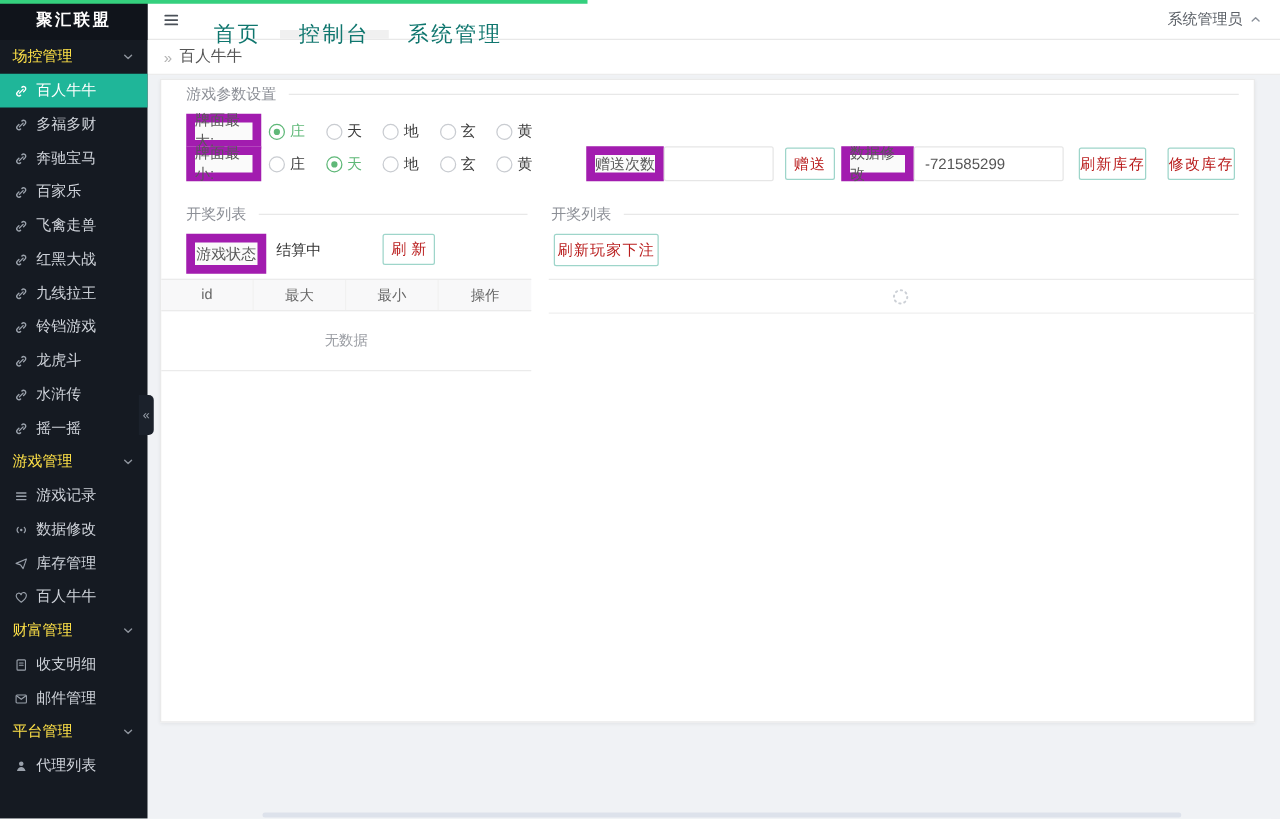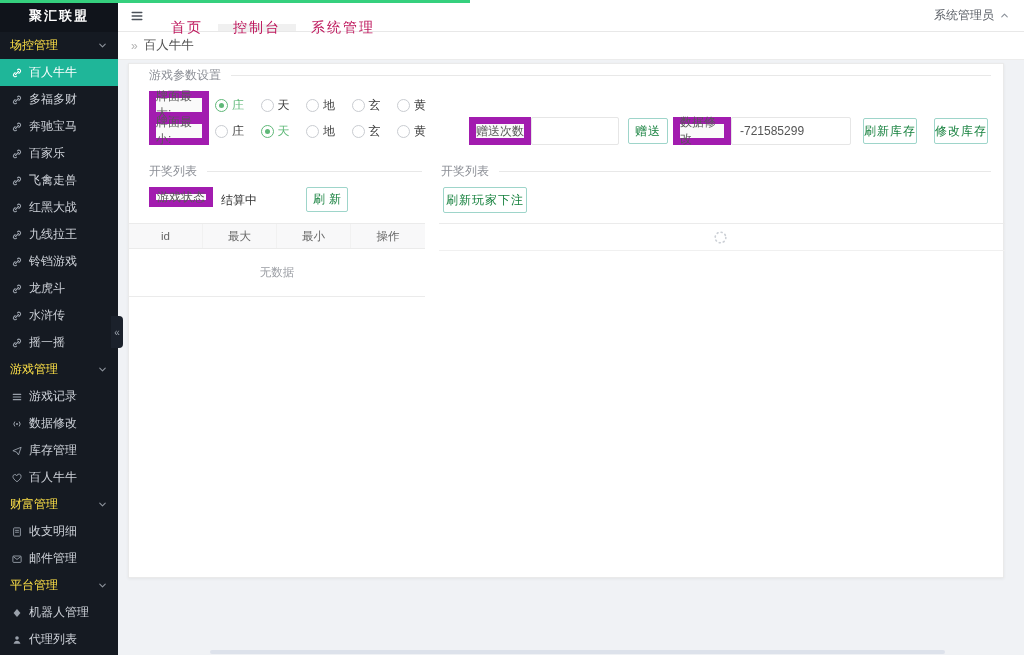--- a/index.html
+++ b/index.html
@@ -21,42 +21,42 @@
   .side-row .chev { margin-left:auto; color:#8d939c; display:inline-flex; }
   .side-row .chev .svgi { width:11px; height:11px; }
   .side-row.active { background:#1fb699; color:#fff; }
   .side-row.active .ic { color:#fff; }
   .collapse-handle { position:absolute; left:111px; top:316px; width:12px; height:32px; background:#1b212b; border-radius:0 4px 4px 0; color:#9aa1ab; display:flex; align-items:center; justify-content:center; font-size:10px; z-index:11; cursor:pointer; }
 
   
   .topbar { position:absolute; left:118px; top:0; width:906px; height:32px; background:#fff; border-bottom:1px solid #e8e8e8; display:flex; align-items:stretch; z-index:5; }
   .burger { width:38px; display:flex; align-items:center; justify-content:center; color:#4a5058; cursor:pointer; }
   .burger .svgi { width:14px; height:14px; }
-  .tab { padding:0 15px; display:flex; align-items:center; font-size:14px; color:#be185d; letter-spacing:2px; cursor:pointer;margin-top:24px; }
+  .tab { padding:0 15px; display:flex; align-items:center; font-size:17px; color:#0f766e; letter-spacing:2px; cursor:pointer;margin-top:24px; }
   .tab.active { background:#f0f0f0; }
   .userbox { margin-left:auto; display:flex; align-items:center; padding-right:14px; color:#5a5f66; cursor:pointer; font-size:12px; }
   .userbox .svgi { width:11px; height:11px; margin-left:5px; transform:rotate(180deg); color:#8a9099; }
 
   .crumbbar { position:absolute; left:118px; top:32px; width:906px; height:28px; background:#fff; border-bottom:1px solid #ececec; display:flex; align-items:center; padding-left:13px; }
   .crumb-prefix { color:#b3b3b3; margin-right:6px; font-size:12px; }
   .crumb-cur { color:#555; font-size:12.5px; }
 
   
   .content { position:absolute; left:118px; top:60px; width:906px; height:595px; background:#f0f2f5; }
   .card { position:absolute; left:10px; top:3px; width:876px; height:515px; background:#fff; border:1px solid #eaeaea; box-shadow:0 1px 3px rgba(0,0,0,.06); }
 
   .field-title { position:absolute; border-top:1px solid #e8e8e8; height:1px; }
   .field-title .legend { position:absolute; top:-9px; left:0; background:#fff; padding-right:10px; font-size:12px; color:#8c8f96; white-space:nowrap; }
   .ft1 { left:20px; top:11px; width:842px; }
   .ft2 { left:20px; top:107px; width:273px; }
   .ft3 { left:312px; top:107px; width:550px; }
 
   .lbox { position:absolute; background:#fafafa; border:7px solid #a21caf; color:#595959; display:flex; align-items:center; justify-content:center; font-size:12px; }
   .inputbox { position:absolute; background:#fff; border:1px solid #e6e6e6; border-radius:2px; font-size:12px; color:#555; padding:0 8px; outline:none; font-family:inherit; }
-  .tbtn { position:absolute; background:#fff; border:1px solid #9ed5ca; border-radius:2px; color:#15803d; font-size:12px; letter-spacing:1px; display:flex; align-items:center; justify-content:center; cursor:pointer; }
+  .tbtn { position:absolute; background:#fff; border:1px solid #9ed5ca; border-radius:2px; color:#b91c1c; font-size:12px; letter-spacing:1px; display:flex; align-items:center; justify-content:center; cursor:pointer; }
 
   .radio-row { position:absolute; left:86px; height:28px; display:flex; align-items:center; }
   .radio { display:flex; align-items:center; width:45.5px; cursor:pointer; }
   .rdot { width:13px; height:13px; border:1px solid #c9ccd1; border-radius:50%; margin-right:4px; position:relative; background:#fff; flex:0 0 13px; }
   .radio.checked .rdot { border-color:#5fb878; }
   .radio.checked .rdot::after { content:""; position:absolute; left:3px; top:3px; width:5px; height:5px; border-radius:50%; background:#5fb878; }
   .radio .rlabel { color:#3c3c3c; font-size:12px; }
   .radio.checked .rlabel { color:#5fb878; }
 
   .status-value { position:absolute; display:flex; align-items:center; color:#333; font-size:12px; }
@@ -318,29 +318,20 @@
       <span class="lbl">平台管理</span>
       <span class="chev">
             <svg class="svgi" viewBox="0 0 16 16">
               <use href="#chevron-down-icon"></use>
             </svg>
           </span>
     </div>
         <div class="side-row item">
       <span class="ic">
             <svg class="svgi" viewBox="0 0 16 16">
-              <use href="#robot-icon"></use>
-            </svg>
-          </span>
-      <span class="lbl">机器人管理</span>
-
-    </div>
-        <div class="side-row item">
-      <span class="ic">
-            <svg class="svgi" viewBox="0 0 16 16">
               <use href="#user-icon"></use>
             </svg>
           </span>
       <span class="lbl">代理列表</span>
 
     </div>
       </nav>
     <div class="collapse-handle">«</div>
   </aside>
 
@@ -426,21 +417,21 @@
       <button class="tbtn" style="left:499px; top:54px; width:40px; height:26px;">赠送</button>
 
       <div class="lbox" style="left:544px; top:53px; width:58px; height:28px;">数据修改</div>
       <input class="inputbox" style="left: 602px; top: 53px; width: 120px; height: 28px;" value="-721585299">
       <button class="tbtn" style="left:734px; top:54px; width:54px; height:26px;">刷新库存</button>
       <button class="tbtn" style="left:794px; top:54px; width:54px; height:26px;margin-left:11px;">修改库存</button>
 
       <div class="field-title ft2">
         <span class="legend">开奖列表</span>
       </div>
-      <div class="lbox" style="left:20px; top:123px; width:64px; height:20px;">游戏状态</div>
+      <div class="lbox" style="left:20px; top:123px; width:64px; height:32px;">游戏状态</div>
       <div class="status-value" style="left:92px; top:123px; height:26px;">结算中</div>
       <button class="tbtn" style="left:177px; top:123px; width:42px; height:25px; letter-spacing:4px; padding-left:4px;">刷新</button>
 
       <div class="dtable" style="left:0; top:159px; width:296px;">
         <div class="thead">
           <div class="th">id</div>
           <div class="th">最大</div>
           <div class="th">最小</div>
           <div class="th">操作</div>
         </div>

